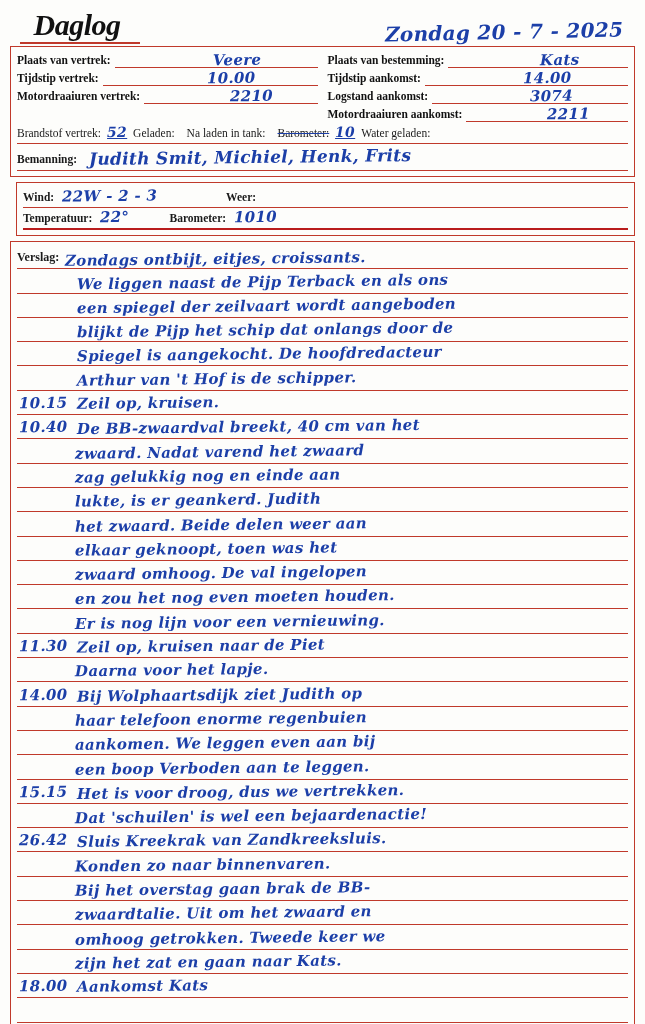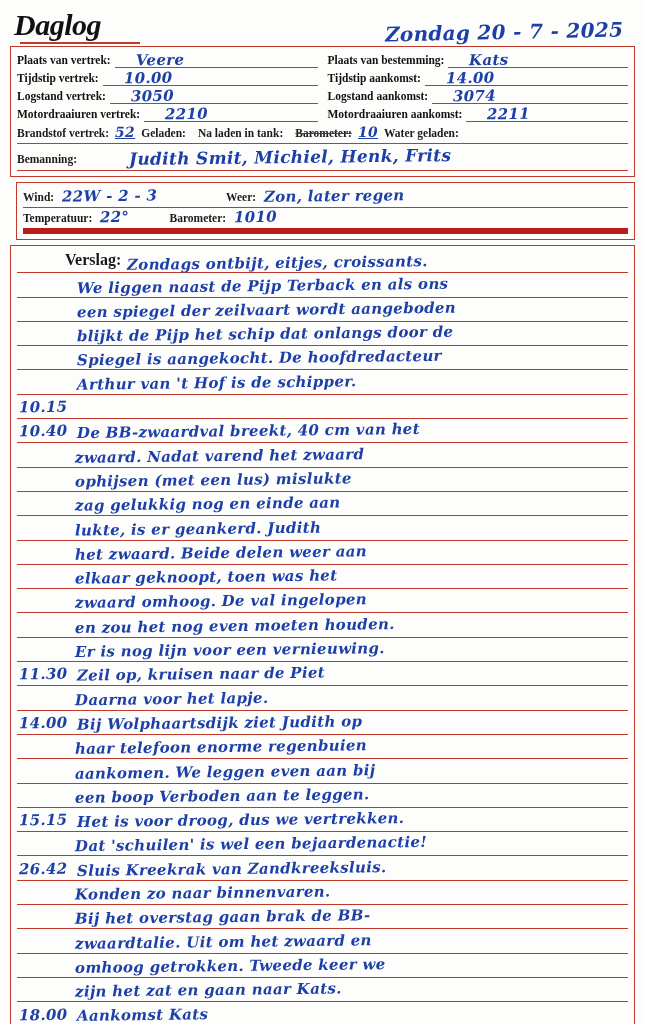--- a/index.html
+++ b/index.html
@@ -37,20 +37,21 @@
   }
 
   
   .header {
     display: flex;
     align-items: flex-end;
     justify-content: space-between;
     height: 40px;
     padding: 0 4px 2px 6px;
     box-sizing: border-box;
+    text-align: center;
   }
   .logo {
     font-family: "Liberation Serif", serif;
     font-size: 30px;
     font-weight: 700;
     font-style: italic;
     letter-spacing: -0.5px;
     color: #111;
   }
   .date-line {
@@ -74,20 +75,21 @@
   }
   .box.block1 { padding: 4px 6px 5px 6px; }
   .box.block2 { padding: 4px 6px 5px 6px; margin-left: 8px; }
   .box.block3 { padding: 3px 6px 4px 6px; height: 806px; }
 
   .two-col {
     display: flex;
   }
   .col {
     flex: 1 1 50%;
+    text-align: center;
   }
   .col.right { padding-left: 10px; }
 
   .field {
     display: flex;
     align-items: baseline;
     font-size: 11.5px;
     line-height: 17px;
     white-space: nowrap;
   }
@@ -114,33 +116,32 @@
 
   .fuel-row {
     display: flex;
     align-items: baseline;
     font-size: 11.5px;
     line-height: 18px;
     border-bottom: 1px solid #c0392b;
     padding-bottom: 1px;
     white-space: nowrap;
   }
-  .fuel-row .lbl { font-weight: 700; }
+  .fuel-row .lbl { font-weight: 400; }
   .fuel-row .seg { margin-right: 6px; position: relative; }
   .fuel-row .hw { font-size: 14px; text-decoration: underline; }
   .strike { text-decoration: line-through; text-decoration-color: #1c3fa8; }
 
   .crew-row {
     display: flex;
     align-items: baseline;
     font-size: 11.5px;
     line-height: 22px;
     border-bottom: 1px solid #c0392b;
     margin-top: 2px;
-    gap: 40px;
   }
   .crew-row .lbl { font-weight: 700; flex: 0 0 auto; }
   .crew-row .val { flex: 1 1 auto; padding-left: 12px; }
   .crew-row .hw { font-size: 17px; }
 
   
   .wx-row {
     display: flex;
     align-items: baseline;
     font-size: 11.5px;
@@ -152,21 +153,21 @@
   .wx-row .v1 { flex: 0 0 150px; padding-left: 8px; }
   .wx-row .lbl2 { font-weight: 700; flex: 0 0 auto; padding-left: 14px; }
   .wx-row .v2 { flex: 1 1 auto; padding-left: 8px; }
   .wx-row .hw { font-size: 15px; }
 
   .wx-row2 {
     display: flex;
     align-items: baseline;
     font-size: 11.5px;
     line-height: 19px;
-    border-bottom: 6px solid #b91c1c;
+    border-bottom: 2px solid #b91c1c;
     white-space: nowrap;
   }
   .wx-row2 .lbl { font-weight: 700; }
   .wx-row2 .v { padding-left: 8px; }
   .wx-row2 .hw { font-size: 15px; }
   .wx-row2 .spacer { flex: 1 1 auto; }
 
   
   .log {
     position: relative;
@@ -176,25 +177,24 @@
     height: 24.3px;
     border-bottom: 1px solid #c0392b;
     display: flex;
     align-items: flex-end;
     box-sizing: border-box;
     position: relative;
   }
   .log-line:first-child { }
   .verslag-lbl {
     font-weight: 700;
-    font-size: 16px;
+    font-size: 12px;
     padding-right: 6px;
     padding-bottom: 3px;
     flex: 0 0 auto;
-    margin-left: 48px;
   }
   .entry {
     display: flex;
     align-items: flex-end;
     width: 100%;
     padding-bottom: 2px;
   }
   .time {
     flex: 0 0 auto;
     width: 58px;
@@ -230,24 +230,20 @@
         <div class="field">
           <span class="lbl">Plaats van vertrek:</span>
           <span class="val"><span class="hw">Veere</span></span>
         </div>
 
         <div class="field">
           <span class="lbl">Tijdstip vertrek:</span>
           <span class="val"><span class="hw">10.00</span></span>
         </div>
 
-        <div class="field">
-          <span class="lbl">Logstand vertrek:</span>
-          <span class="val"><span class="hw">3050</span></span>
-        </div>
 
         <div class="field">
           <span class="lbl">Motordraaiuren vertrek:</span>
           <span class="val"><span class="hw">2210</span></span>
         </div>
 
       </div>
       <div class="col right">
 
         <div class="field">
@@ -290,21 +286,20 @@
       <span class="lbl">Bemanning:</span>
       <span class="val"><span class="hw">Judith Smit, Michiel, Henk, Frits</span></span>
     </div>
   </div>
 
   <div class="box block2">
     <div class="wx-row">
       <span class="lbl">Wind:</span>
       <span class="v1"><span class="hw">22W - 2 - 3</span></span>
       <span class="lbl2">Weer:</span>
-      <span class="v2"><span class="hw">Zon, later regen</span></span>
     </div>
     <div class="wx-row2">
       <span class="lbl">Temperatuur:</span>
       <span class="v"><span class="hw">22°</span></span>
       <span class="lbl" style="padding-left:40px">Barometer:</span>
       <span class="v"><span class="hw">1010</span></span>
       <span class="spacer"></span>
     </div>
   </div>
 
@@ -342,40 +337,36 @@
         </div>
       <div class="log-line">
           <div class="entry">
             <span class="time"></span>
             <span class="text"><span class="hw">Arthur van 't Hof is de schipper.</span></span>
           </div>
         </div>
       <div class="log-line">
           <div class="entry">
             <span class="time"><span class="hw">10.15</span></span>
+            <span class="text"><span class="hw">Zeil op, kruisen.</span></span>
           </div>
         </div>
       <div class="log-line">
           <div class="entry">
             <span class="time"><span class="hw">10.40</span></span>
             <span class="text"><span class="hw">De BB-zwaardval breekt, 40 cm van het</span></span>
           </div>
         </div>
       <div class="log-line">
           <div class="entry indent-1">
             <span class="text"><span class="hw">zwaard. Nadat varend het zwaard</span></span>
           </div>
         </div>
       <div class="log-line">
           <div class="entry indent-1">
-            <span class="text"><span class="hw">ophijsen (met een lus) mislukte</span></span>
-          </div>
-        </div>
-      <div class="log-line">
-          <div class="entry indent-1">
             <span class="text"><span class="hw">zag gelukkig nog en einde aan</span></span>
           </div>
         </div>
       <div class="log-line">
           <div class="entry indent-1">
             <span class="text"><span class="hw">lukte, is er geankerd. Judith</span></span>
           </div>
         </div>
       <div class="log-line">
           <div class="entry indent-1">

